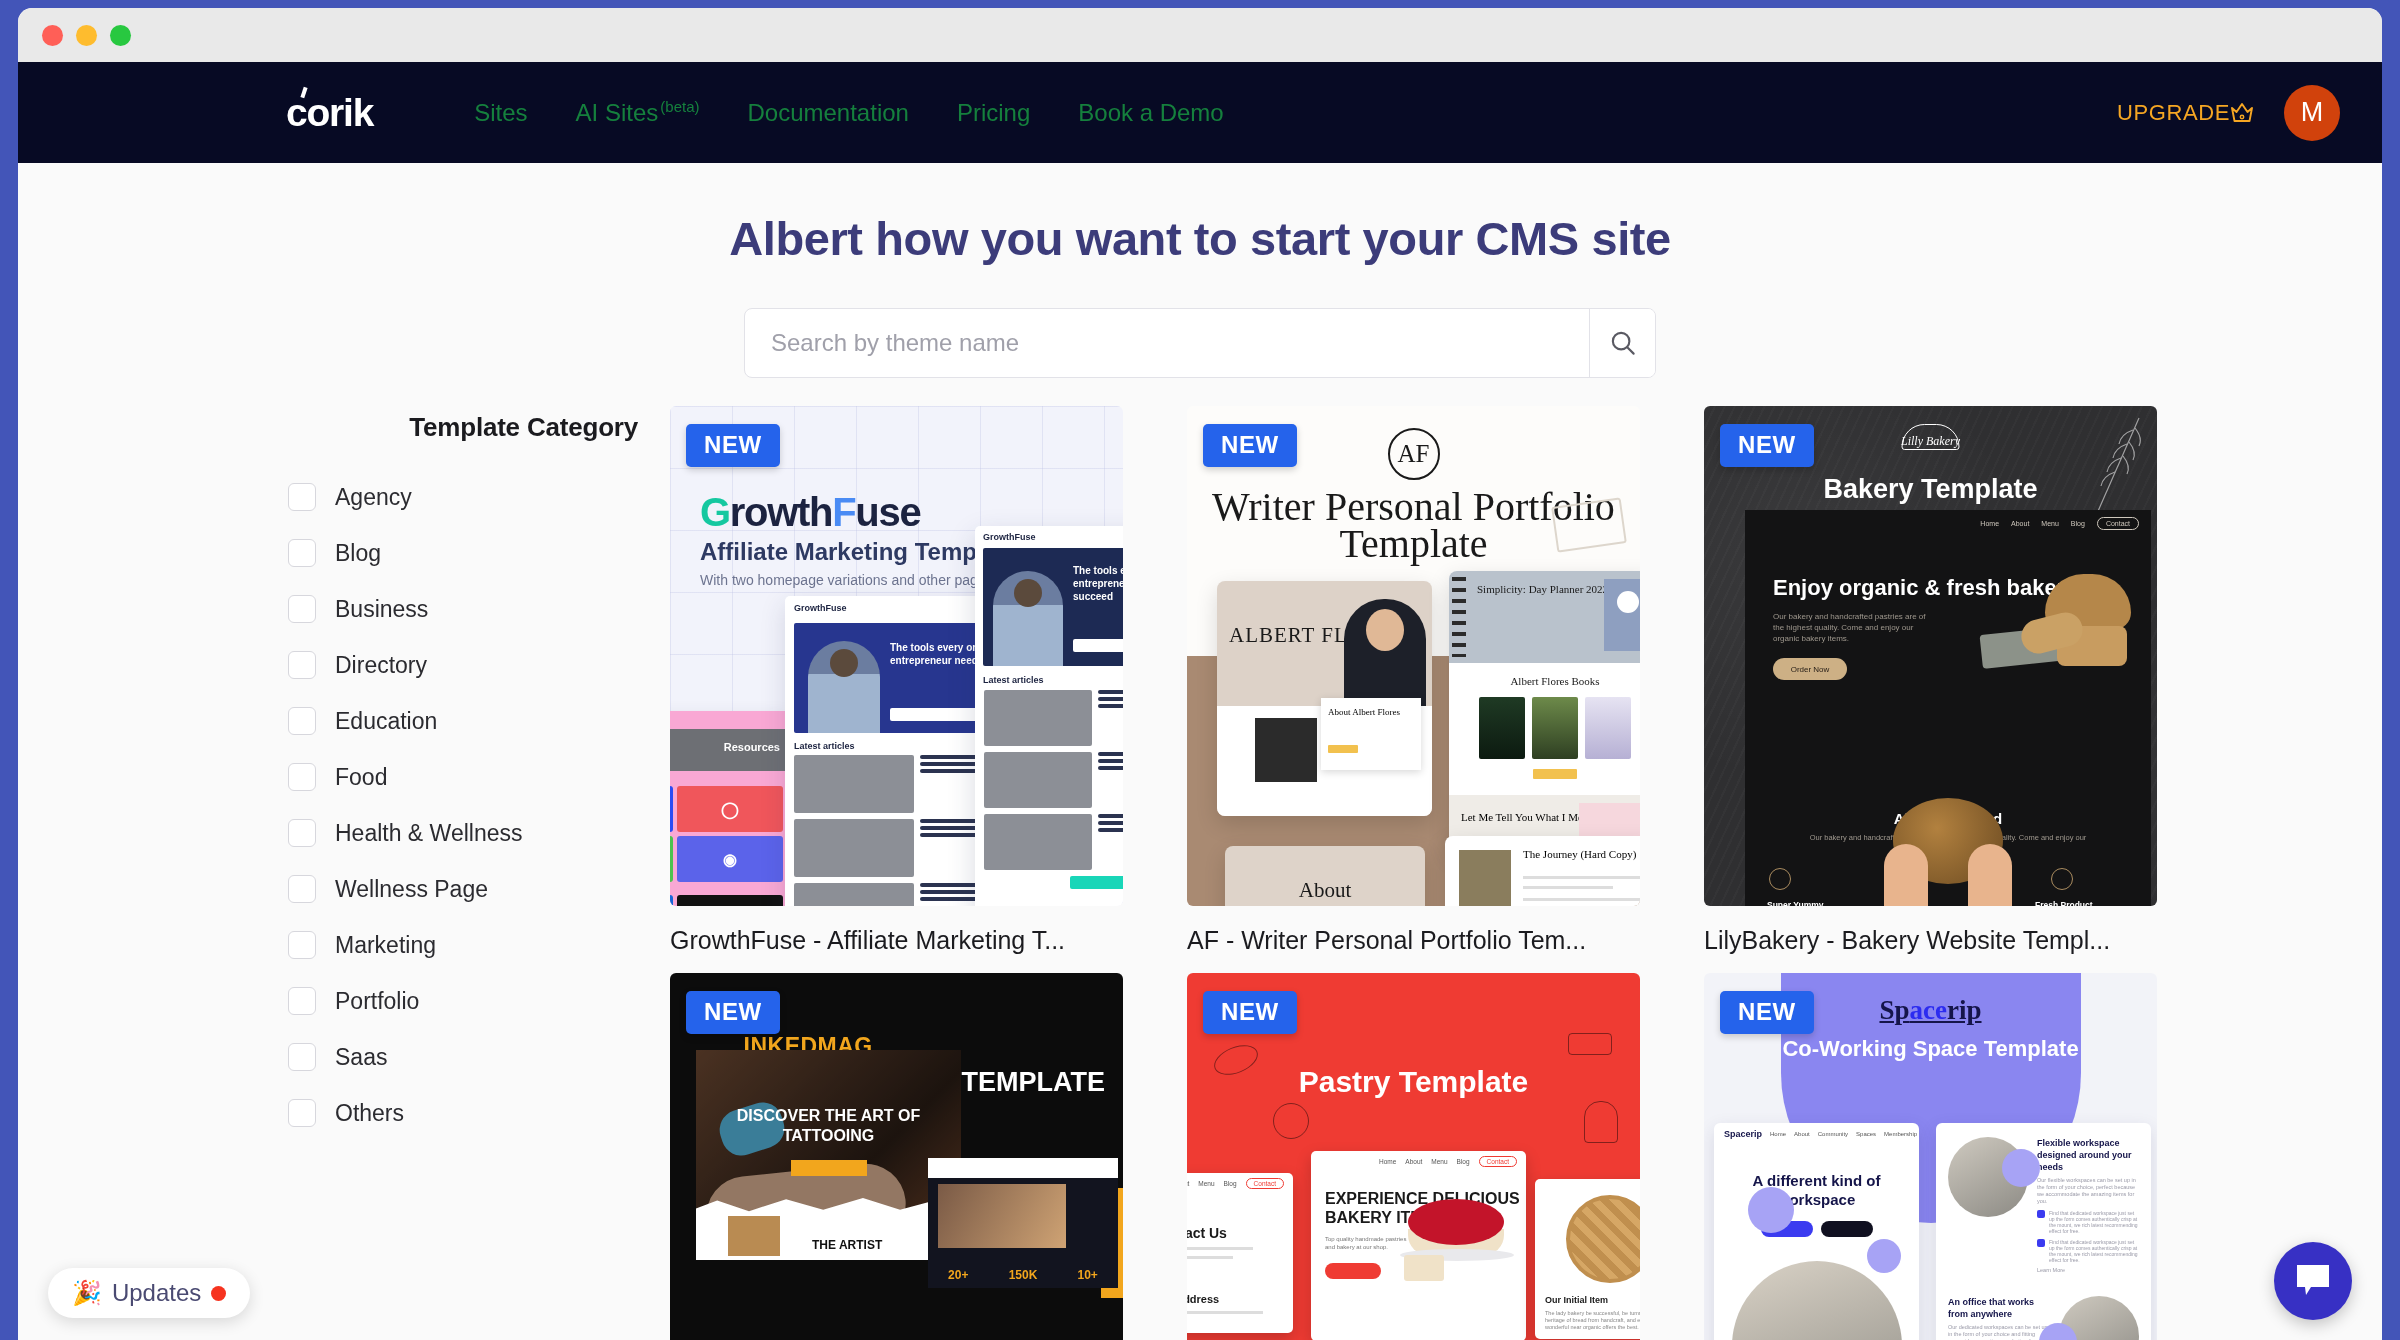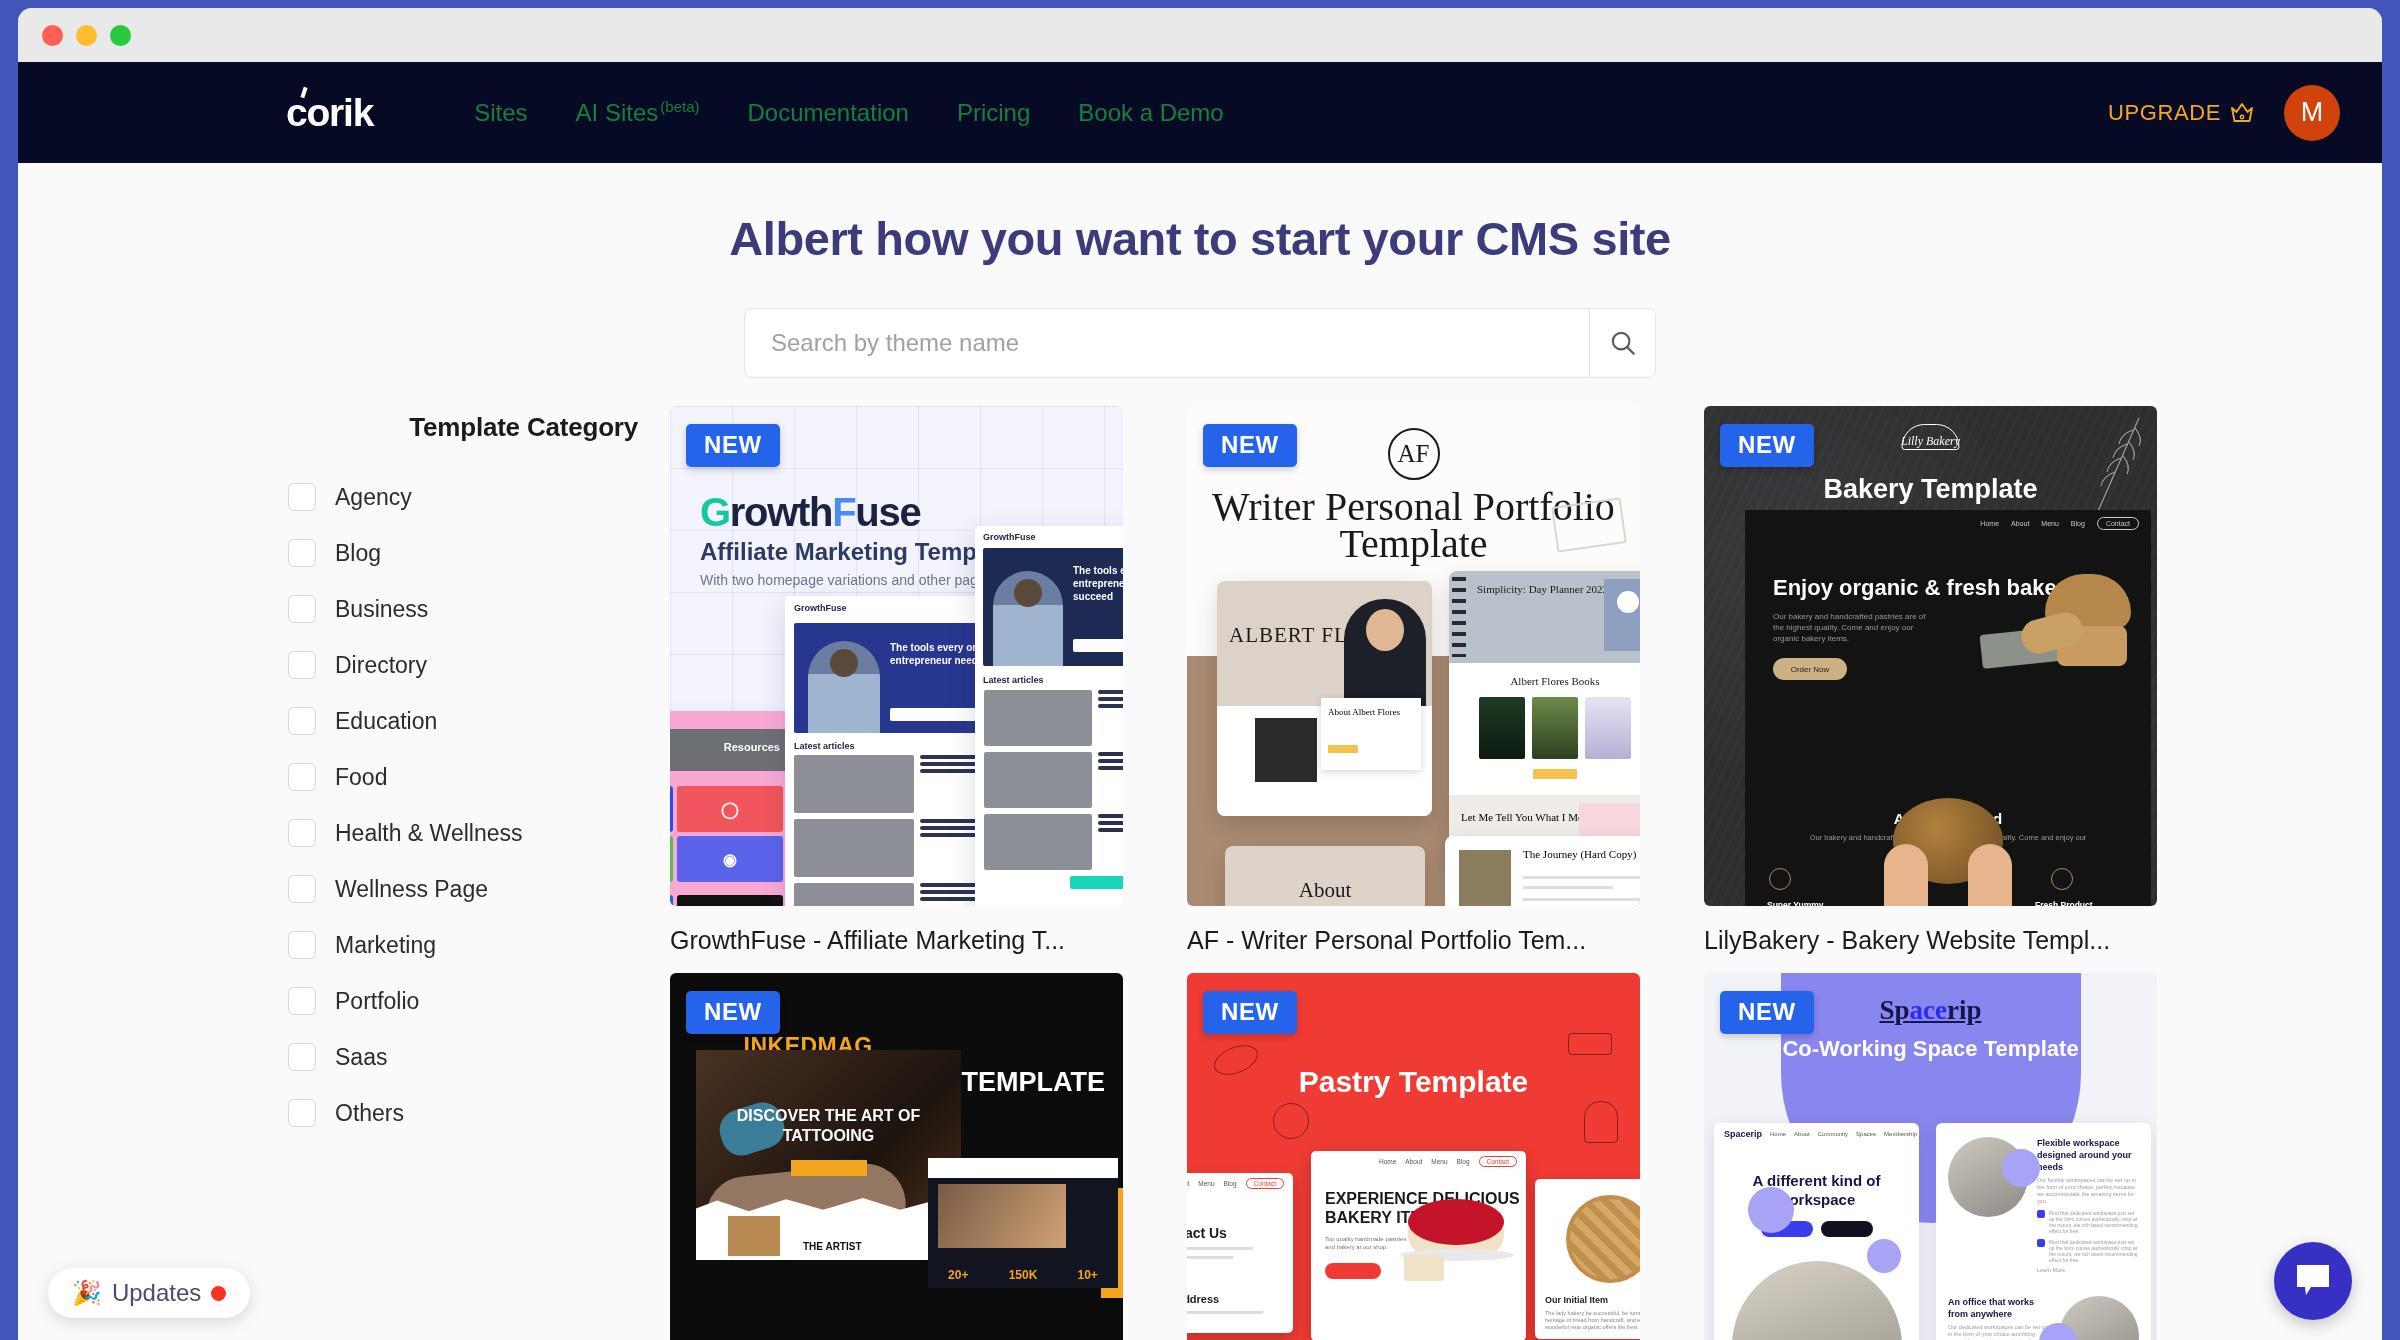--- a/index.html
+++ b/index.html
@@ -71,21 +71,21 @@
   }
   .navlink sup { font-size: 15px; vertical-align: super; margin-left: 2px; }
   .nav-right {
     position: absolute; right: 42px; top: 0; height: 100%;
     display: flex; align-items: center; gap: 30px;
   }
   .upgrade {
     color: #f5a623;
     font-size: 22px;
     letter-spacing: 0.6px;
-    display: flex; align-items: center; gap: 9px;
+    display: flex; align-items: center; 
     cursor: pointer;
   }
   .crown { width: 24px; height: 22px; display:block; }
   .avatar {
     width: 56px; height: 56px; border-radius: 50%;
     background: #d1420c;
     color: #fff; font-size: 27px;
     display: flex; align-items: center; justify-content: center;
     cursor: pointer;
   }
@@ -313,21 +313,21 @@
   .t-ink .ttl .mag{color:#f2a61d;font-size:23px;font-weight:800;letter-spacing:.5px;}
   .t-ink .ttl .tat{color:#fff;font-size:27px;font-weight:800;line-height:31px;margin-top:7px;}
   .t-ink .shot{position:absolute;left:26px;top:77px;width:265px;height:210px;background:#3b2b22;overflow:hidden;}
   .t-ink .shot .img{position:absolute;inset:0;background:linear-gradient(135deg,#6e4a33,#2a1d16 60%,#7b4a2c);}
   .t-ink .shot .arm{position:absolute;left:10px;bottom:10px;width:200px;height:80px;background:#d9b092;border-radius:40px;transform:rotate(-6deg);}
   .t-ink .shot .glove{position:absolute;left:24px;top:56px;width:64px;height:46px;background:#56b9e0;border-radius:20px;transform:rotate(-18deg);}
   .t-ink .shot .ov{position:absolute;inset:0;background:rgba(0,0,0,.32);}
   .t-ink .shot h5{position:absolute;left:0;right:0;top:56px;text-align:center;color:#fff;font-size:16px;font-weight:800;line-height:20px;}
   .t-ink .shot .bk{position:absolute;left:50%;transform:translateX(-50%);top:110px;width:76px;height:16px;background:#f2a61d;}
   .t-ink .shot .white{position:absolute;left:0;right:0;bottom:0;height:66px;background:#fff;clip-path:polygon(0 22%,8% 10%,20% 26%,34% 8%,48% 24%,63% 6%,77% 24%,90% 10%,100% 22%,100% 100%,0 100%);}
-  .t-ink .shot .artist{position:absolute;left:107px;bottom:8px;color:#111;font-size:10px;font-weight:800;}
+  .t-ink .shot .artist{position:absolute;left:116px;bottom:8px;color:#111;font-size:12px;font-weight:800;}
   .t-ink .shot .tim{position:absolute;left:32px;bottom:4px;width:52px;height:40px;background:#b98b52;}
   .t-ink .shot2{position:absolute;left:258px;top:185px;width:190px;height:130px;background:#12141f;}
   .t-ink .shot2 .white{position:absolute;left:0;right:0;top:0;height:20px;background:#fff;}
   .t-ink .shot2 .vid{position:absolute;left:10px;top:26px;width:128px;height:64px;background:linear-gradient(120deg,#7a5a46,#cfa374);}
   .t-ink .shot2 .stats{position:absolute;left:0;right:0;bottom:6px;display:flex;justify-content:space-around;color:#f2a61d;font-size:12px;font-weight:800;}
   .t-ink .yellowbar{position:absolute;right:0;top:215px;width:22px;height:110px;background:#f2a61d;}
 
   
   .t-bary{background:#ef3b33;}
   .t-bary .logo{position:absolute;left:50%;transform:translateX(-50%);top:26px;text-align:center;}

